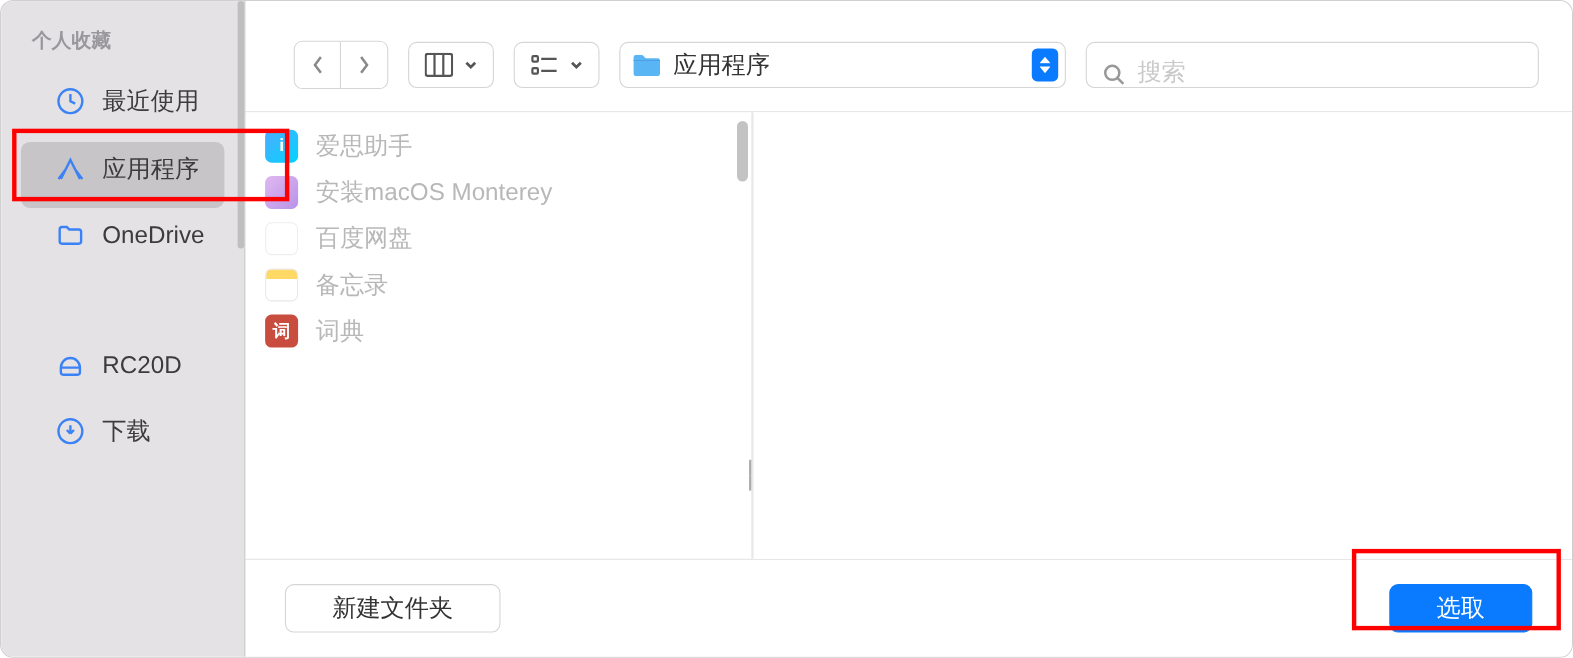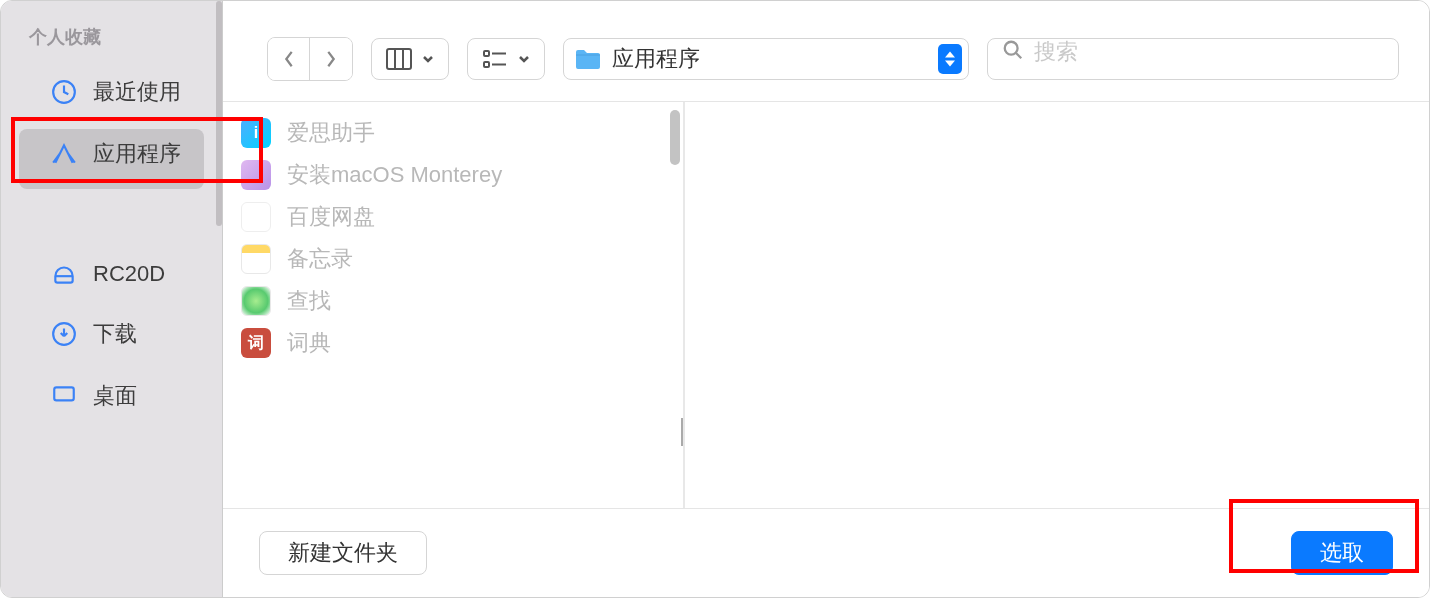--- a/index.html
+++ b/index.html
@@ -34,41 +34,41 @@
     .view-btn { height: 42px; padding: 0 14px; background: #fff; border: 1px solid #d5d5d5; border-radius: 8px; display: flex; align-items: center; gap: 10px; cursor: pointer; }
     .view-btn svg.main-icon { width: 26px; height: 22px; stroke: #555; fill: none; stroke-width: 2; }
     .view-btn svg.chev { width: 12px; height: 8px; stroke: #555; fill: none; stroke-width: 2.5; }
     
     .location-select { flex-shrink: 0; width: 406px; height: 42px; background: #fff; border: 1px solid #d5d5d5; border-radius: 8px; display: flex; align-items: center; padding: 0 6px 0 10px; gap: 10px; cursor: pointer; }
     .loc-folder-icon { width: 28px; height: 24px; display: flex; align-items: center; justify-content: center; }
     .loc-label { font-size: 22px; color: #333; flex: 1; }
     .loc-arrows { width: 24px; height: 30px; background: #0a7aff; border-radius: 5px; display: flex; flex-direction: column; align-items: center; justify-content: center; gap: 2px; }
     .loc-arrows svg { width: 10px; height: 7px; fill: #fff; }
     
-    .search-box { flex: 1; height: 42px; background: #fff; border: 1px solid #d5d5d5; border-radius: 8px; display: flex; align-items: flex-start; padding: 0 14px; gap: 10px; }
+    .search-box { flex: 1; height: 42px; background: #fff; border: 1px solid #d5d5d5; border-radius: 8px; display: flex; align-items: flex-end; padding: 0 14px; gap: 10px; }
     .search-box svg { width: 22px; height: 22px; stroke: #999; fill: none; stroke-width: 2.5; }
     .search-box input { border: none; outline: none; font-size: 22px; color: #333; flex: 1; background: transparent; }
     .search-box input::placeholder { color: #c9c9c9; }
     
     .content-area { flex: 1; display: flex; overflow: hidden; border-top: 1px solid #e5e5e5; border-bottom: 1px solid #e5e5e5; }
     
     .column1 { width: 460px; overflow-y: auto; position: relative; padding: 10px 0; }
     .column1::after { content: ''; position: absolute; right: 3px; top: 8px; width: 10px; height: 55px; background: #c3c3c3; border-radius: 5px; }
     
     .file-item { display: flex; align-items: center; padding: 6px 18px; font-size: 22px; color: #b8b8b8; gap: 16px; cursor: pointer; }
     .file-item .app-icon { width: 30px; height: 30px; flex-shrink: 0; display: flex; align-items: center; justify-content: center; border-radius: 6px; font-size: 16px; font-weight: 600; color: #fff; }
     
     .divider { width: 2px; background: #e8e8e8; position: relative; }
     .divider-handle { position: absolute; left: -2px; top: 316px; width: 7px; height: 28px; display: flex; flex-direction: column; justify-content: space-between; }
     .divider-handle span { width: 2px; height: 28px; background: #aaa; display: inline-block; }
     
     .column2 { flex: 1; background: #fff; }
     
     .bottom-bar { display: flex; align-items: center; padding: 22px 36px; gap: 14px; }
-    .btn { height: 44px; padding: 0 28px; font-size: 22px; background: #fff; border: 1px solid #d5d5d5; border-radius: 8px; cursor: pointer; color: #333; }
+    .btn { height: 44px; padding: 0 42px; font-size: 22px; background: #fff; border: 1px solid #d5d5d5; border-radius: 8px; cursor: pointer; color: #333; }
     .btn.primary { background: #0a7aff; color: #fff; border-color: #0a7aff; font-weight: 500; }
     .spacer { flex: 1; }
     
     .icon-i3 { background: linear-gradient(135deg, #4facfe, #00d4ff); }
     .icon-monterey { background: linear-gradient(135deg, #e0b8f0, #b893e8); border-radius: 50%; }
     .icon-baidu { background: #fff; border: 1px solid #eee; }
     .icon-notes { background: linear-gradient(#ffd966 0%, #ffd966 30%, #fff 30%, #fff 100%); border: 1px solid #e8e8e8; }
     .icon-stickies { background: linear-gradient(#ffe28a, #ffd75e); }
     .icon-podcast { background: linear-gradient(#d896f5, #b568e8); }
     .icon-findmy { background: radial-gradient(circle, #a7ed8f 0%, #58ca6f 60%, #fff 100%); border-radius: 50%; border: 1px solid #e8e8e8; }
@@ -96,20 +96,28 @@
 
     <div class="sidebar-item selected">
       <span class="icon">
         <svg viewBox="0 0 24 24" fill="none" stroke="#3b82f6" stroke-width="2">
             <path d="M4 20 L12 4 L20 20 M8 12 L2 20 M16 12 L22 20"></path>
           </svg>
       </span>
       <span>应用程序</span>
     </div>
 
+    <div class="sidebar-item">
+      <span class="icon">
+        <svg viewBox="0 0 24 24" fill="none" stroke="#3b82f6" stroke-width="2">
+            <path d="M3 7a2 2 0 012-2h4l2 2h8a2 2 0 012 2v8a2 2 0 01-2 2H5a2 2 0 01-2-2V7z"></path>
+          </svg>
+      </span>
+      <span>OneDrive</span>
+    </div>
 
 
     <div class="sidebar-spacer"></div>
 
 
     <div class="sidebar-item">
       <span class="icon">
         <svg viewBox="0 0 24 24" fill="none" stroke="#3b82f6" stroke-width="2">
             <path d="M4 14a8 8 0 0116 0v4a2 2 0 01-2 2H6a2 2 0 01-2-2v-4z"></path>
             <line x1="4" y1="14" x2="20" y2="14"></line>
@@ -122,28 +130,20 @@
       <span class="icon">
         <svg viewBox="0 0 24 24" fill="none" stroke="#3b82f6" stroke-width="2">
             <circle cx="12" cy="12" r="10"></circle>
             <path d="M12 7v7m0 0l-3-3m3 3l3-3"></path>
           </svg>
       </span>
       <span>下载</span>
     </div>
 
 
-    <div class="sidebar-item">
-      <span class="icon">
-        <svg viewBox="0 0 24 24" fill="none" stroke="#3b82f6" stroke-width="2">
-            <rect x="3" y="4" width="18" height="12" rx="2"></rect>
-          </svg>
-      </span>
-      <span>桌面</span>
-    </div>
   </div>
 
   <div class="main">
     <div class="toolbar">
       <div class="nav-group">
         <button class="nav-btn">
           <svg viewBox="0 0 12 20">
               <path d="M9 2 L3 10 L9 18"></path>
             </svg>
         </button>
@@ -216,24 +216,20 @@
           </div>
           <div class="file-item">
             <span class="app-icon icon-baidu"></span>
             <span>百度网盘</span>
           </div>
           <div class="file-item">
             <span class="app-icon icon-notes"></span>
             <span>备忘录</span>
           </div>
           <div class="file-item">
-            <span class="app-icon icon-findmy"></span>
-            <span>查找</span>
-          </div>
-          <div class="file-item">
             <span class="app-icon icon-dict">词</span>
             <span>词典</span>
           </div>
         </div>
       <div class="divider">
         <div class="divider-handle">
             <span></span>
             <span></span>
           </div>
       </div>

